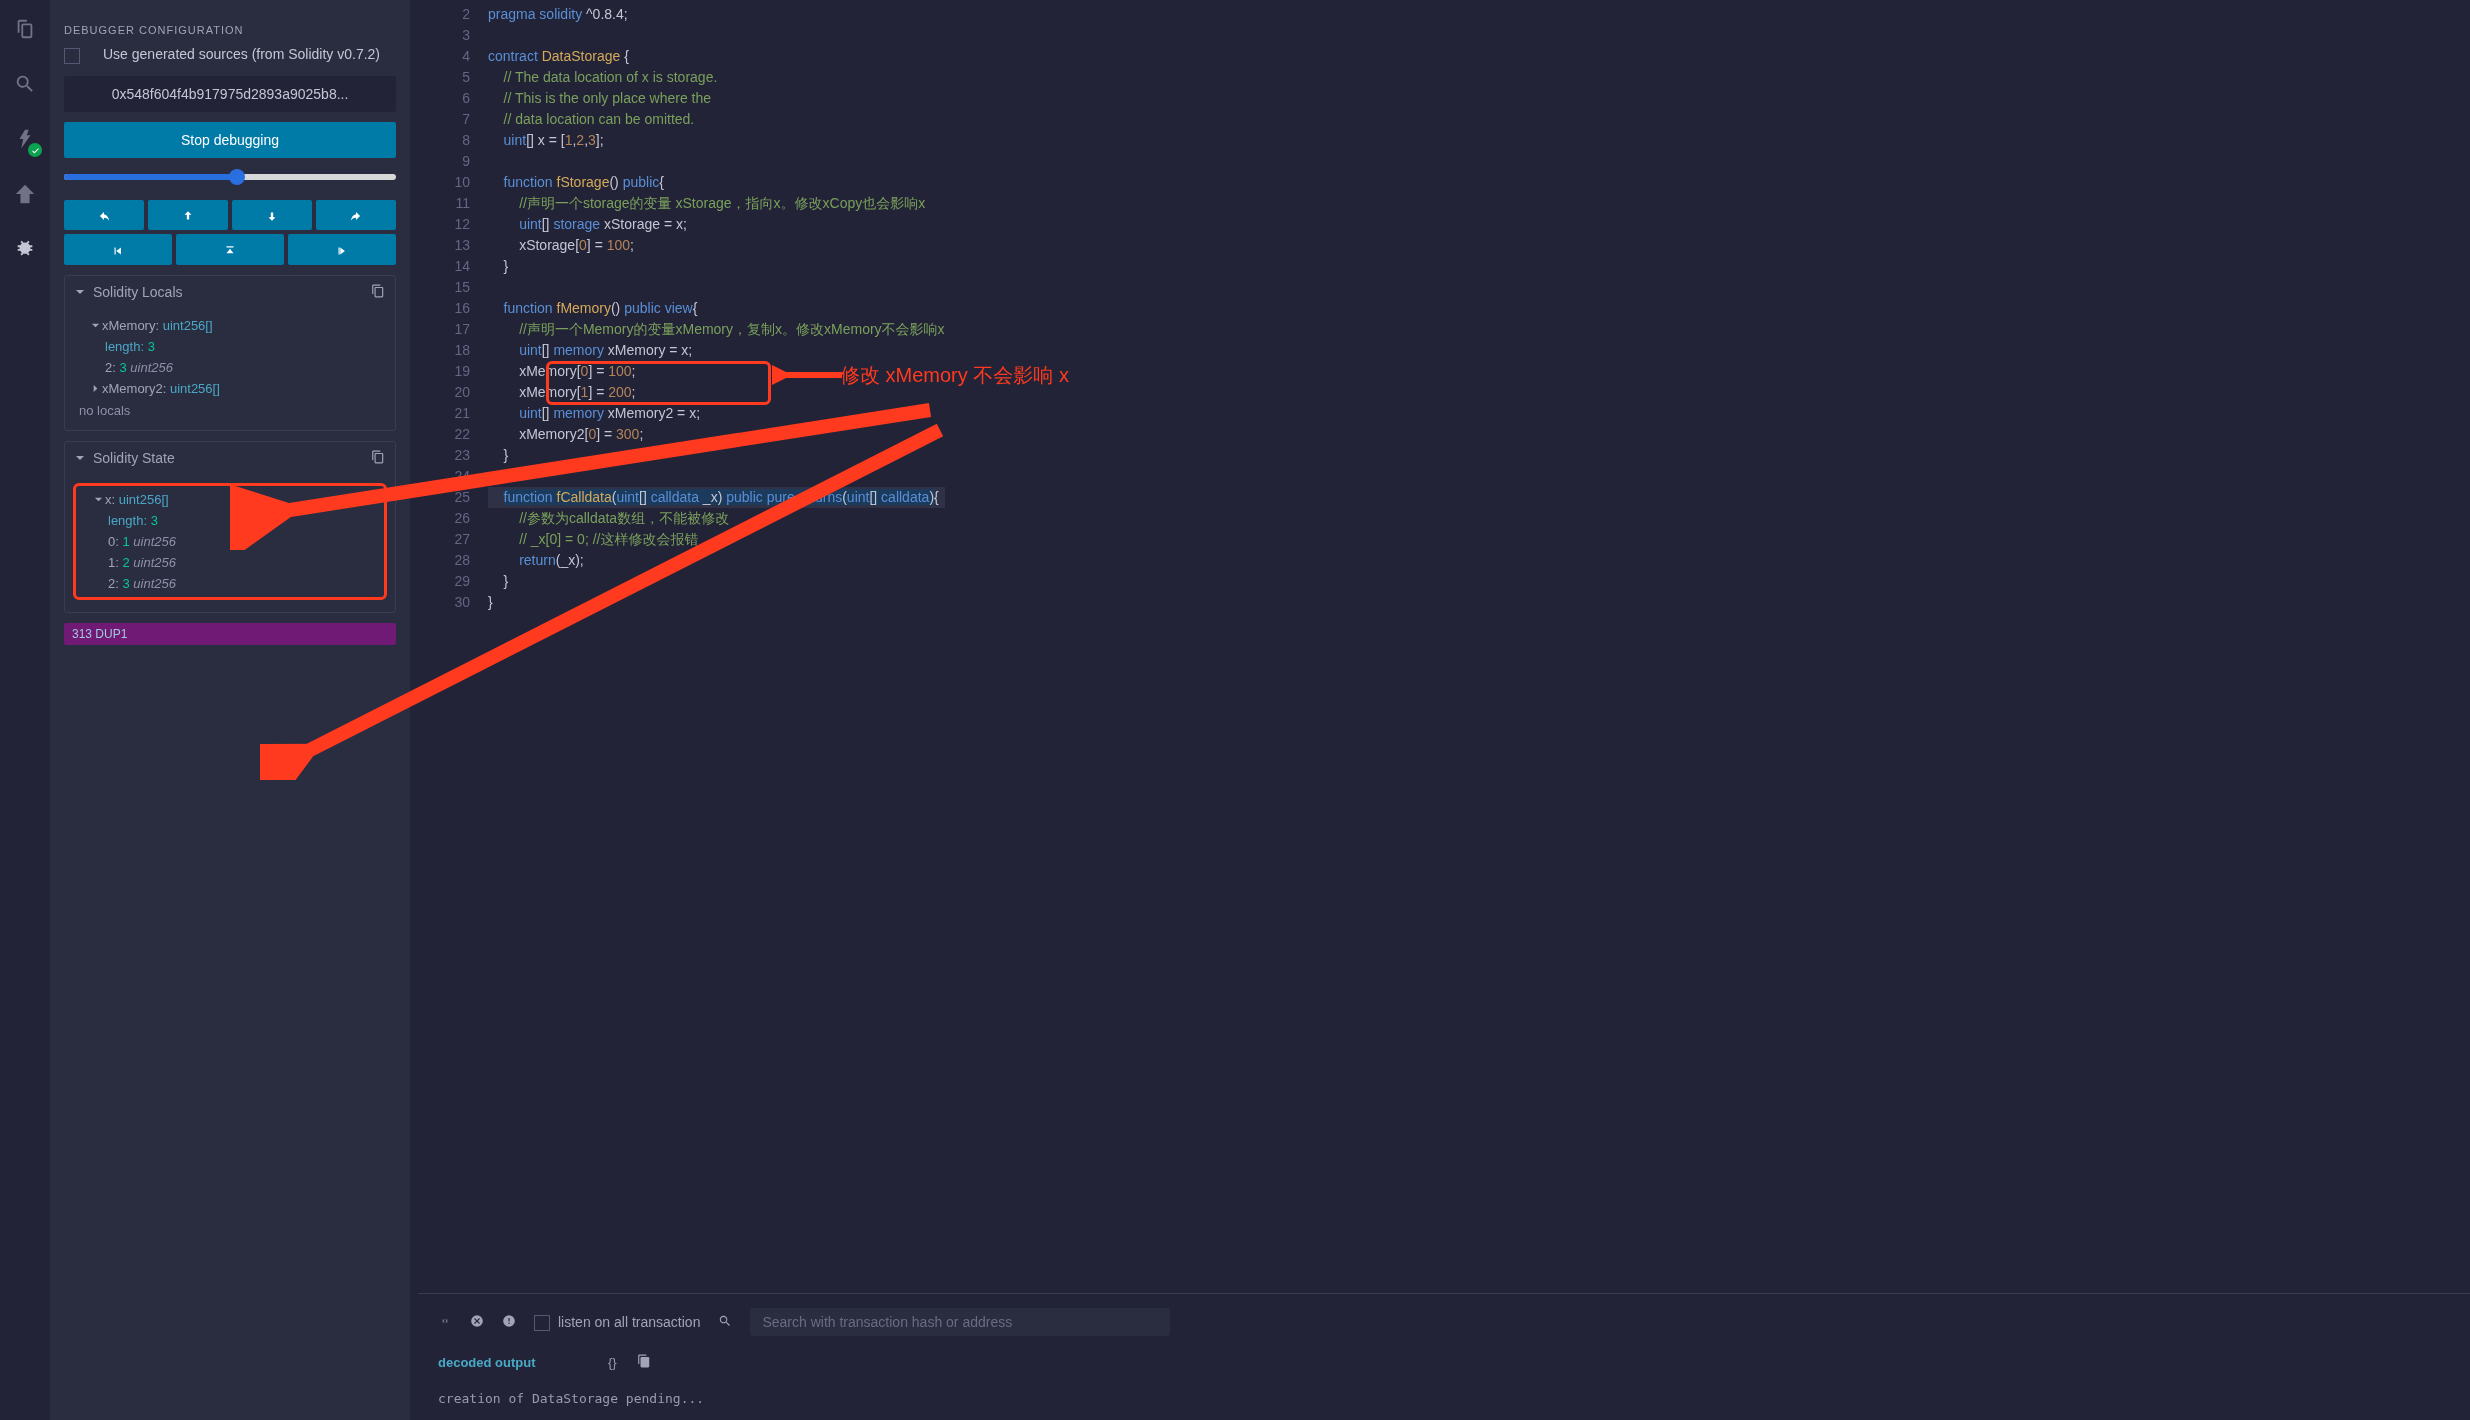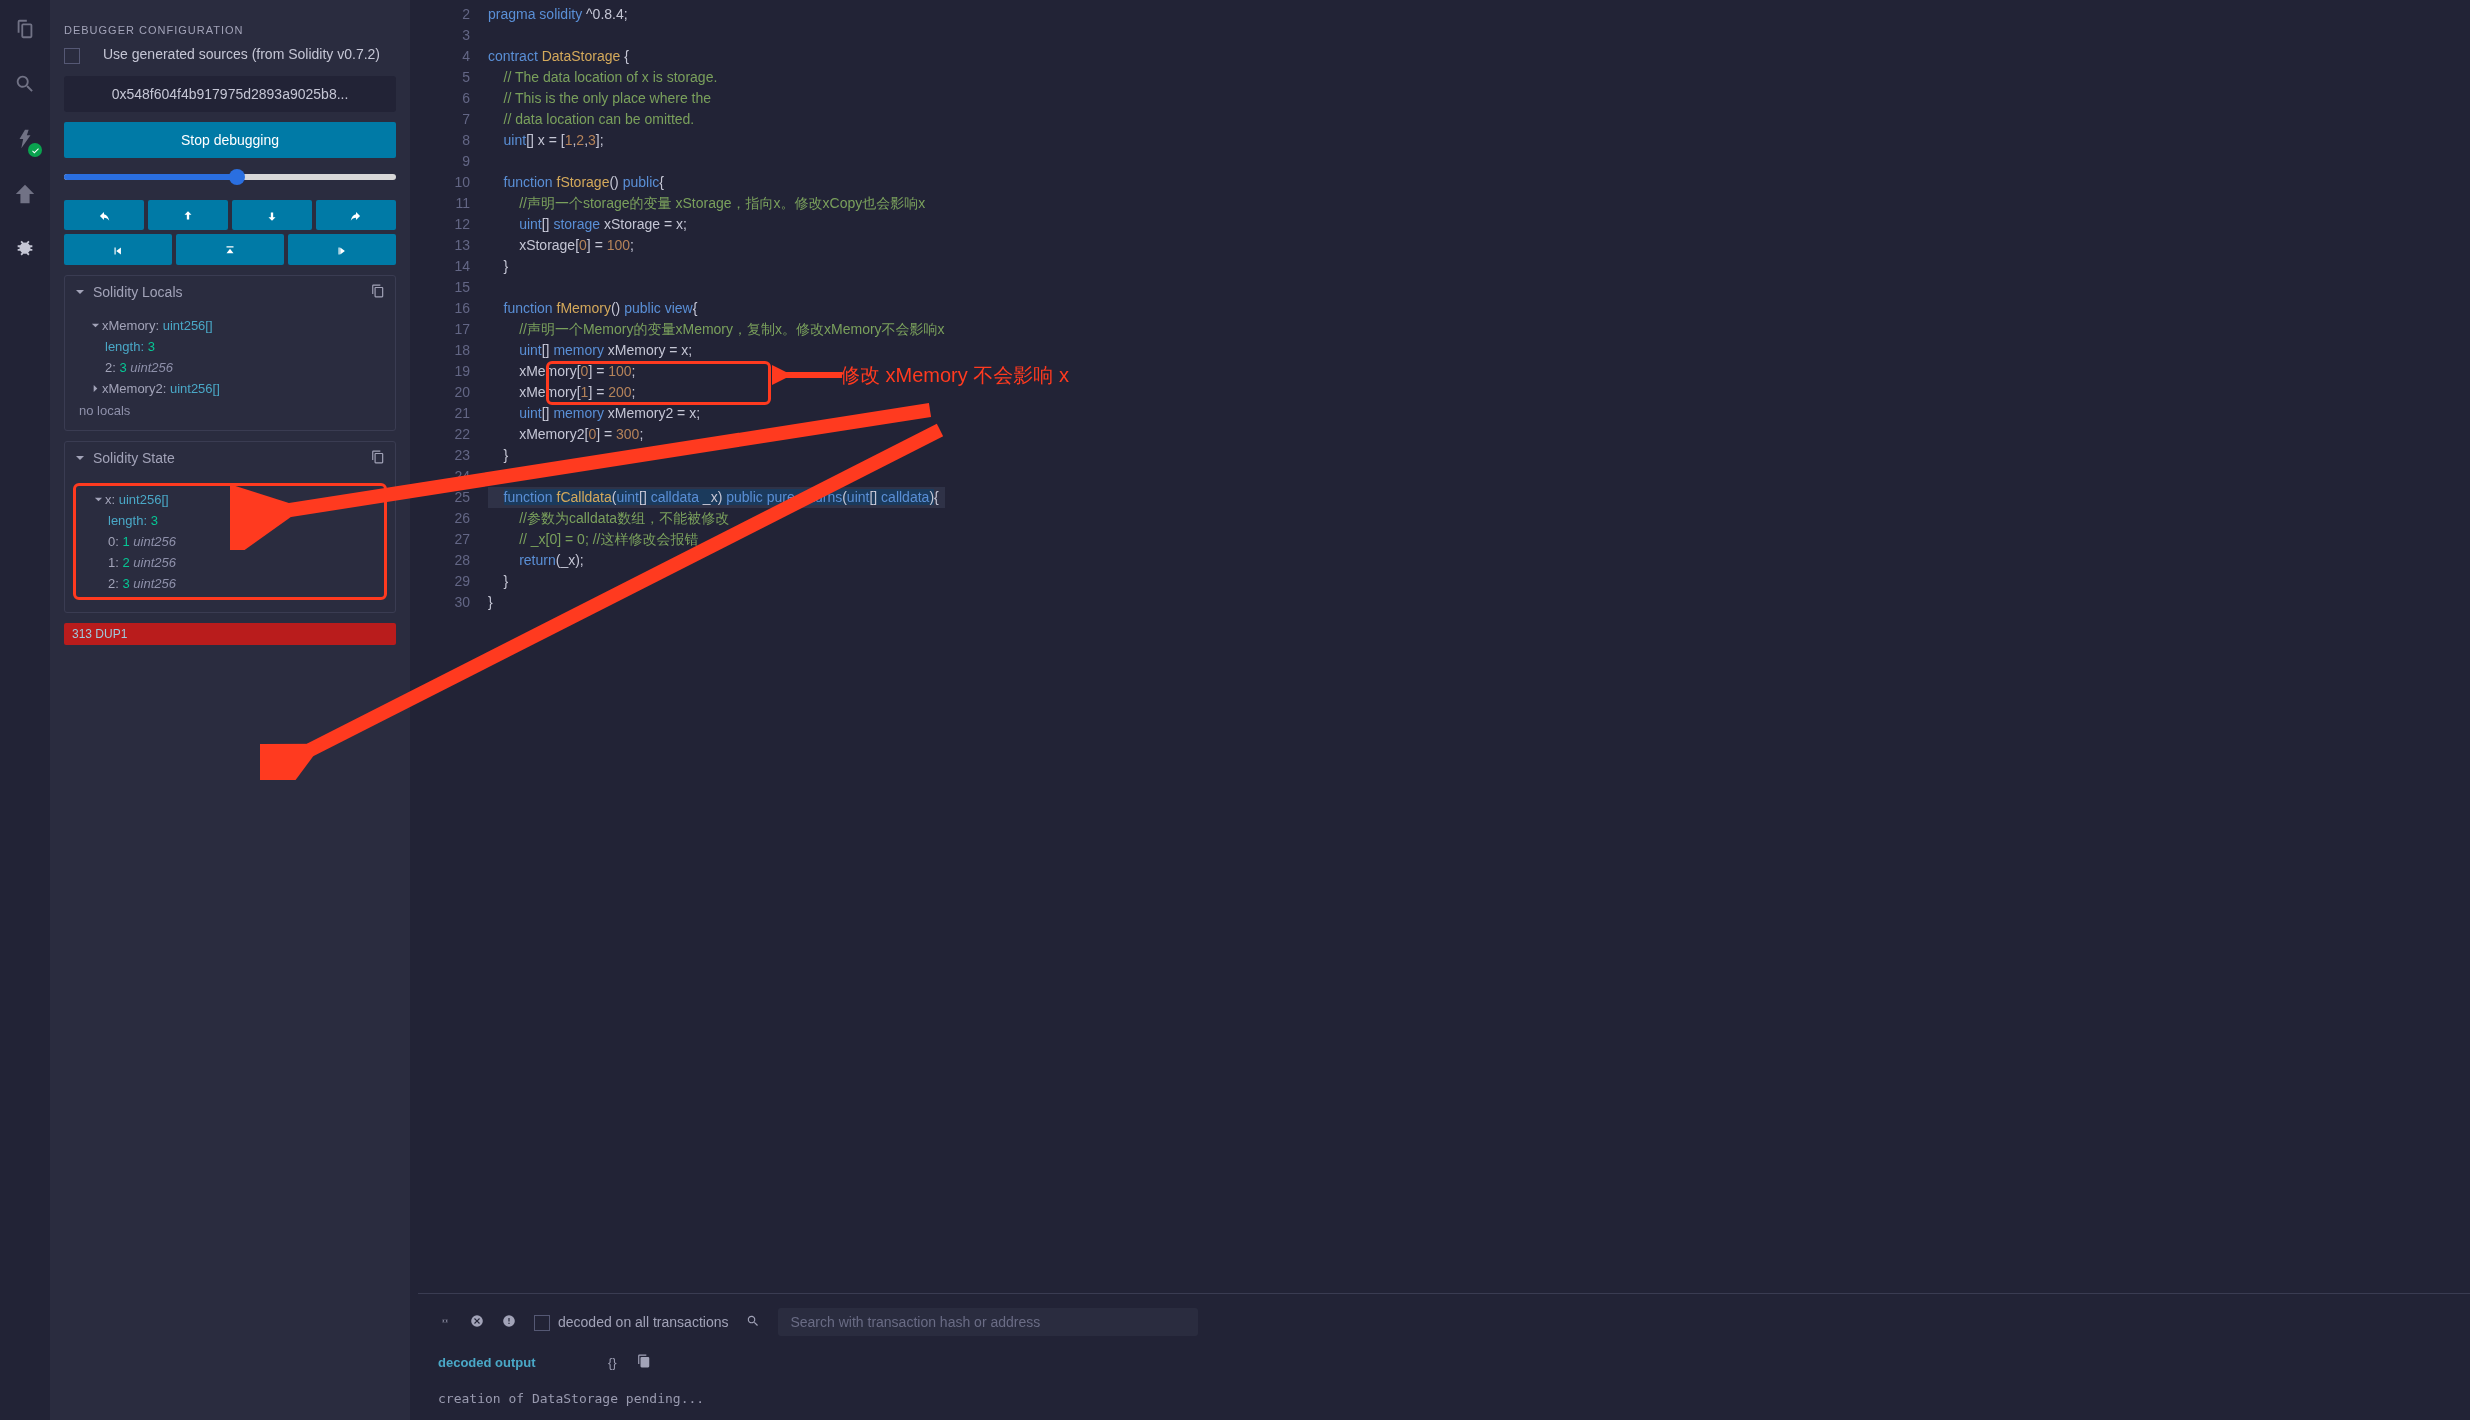--- a/index.html
+++ b/index.html
@@ -170,21 +170,21 @@
         <div class="tree-item tree-indent1"><span class="tree-caret"><svg viewBox="0 0 10 10">
                 <path d="M1 3l4 4 4-4z"></path>
               </svg></span><span>x:</span> <span class="tk-type">uint256[]</span></div>
         <div class="tree-item tree-indent2"><span class="tk-len">length:</span> <span class="tk-val">3</span></div>
         <div class="tree-item tree-indent2"><span>0:</span> <span class="tk-val">1</span> <span class="tk-sub">uint256</span></div>
         <div class="tree-item tree-indent2"><span>1:</span> <span class="tk-val">2</span> <span class="tk-sub">uint256</span></div>
         <div class="tree-item tree-indent2"><span>2:</span> <span class="tk-val">3</span> <span class="tk-sub">uint256</span></div>
       </div>
     </div>
   </div>
-  <div style="background:#b91c1c;color:#9fc9dc;padding:4px 8px;font-size:12px;border-radius:2px">313 DUP1</div>
+  <div style="background:#701a75;color:#9fc9dc;padding:4px 8px;font-size:12px;border-radius:2px">313 DUP1</div>
 </div>
 
 <div class="vdiv"></div>
 
 <div class="editor">
   <div class="code">
     <div class="gutter" id="gutter">
         <div>2</div>
         <div>3</div>
         <div>4</div>
@@ -264,21 +264,21 @@
             <path d="M7 10l5 5 5-5H7zm0 4l5-5 5 5H7z" transform="rotate(180 12 12)"></path>
           </svg></span>
       <span><svg viewBox="0 0 24 24">
             <path d="M12 2a10 10 0 100 20 10 10 0 000-20zm5 13.59L15.59 17 12 13.41 8.41 17 7 15.59 10.59 12 7 8.41 8.41 7 12 10.59 15.59 7 17 8.41 13.41 12 17 15.59z"></path>
           </svg></span>
       <span><svg viewBox="0 0 24 24">
             <path d="M12 2a10 10 0 100 20 10 10 0 000-20zm1 15h-2v-2h2v2zm0-4h-2V7h2v6z"></path>
           </svg></span>
       <div style="display:flex;align-items:center;gap:8px">
         <div class="checkbox"></div>
-        <span>decoded on all transactions</span>
+        <span>listen on all transaction</span>
       </div>
       <span><svg viewBox="0 0 24 24">
             <path d="M15.5 14h-.79l-.28-.27a6.5 6.5 0 10-.7.7l.27.28v.79l5 4.99L20.49 19l-4.99-5zm-6 0a4.5 4.5 0 110-9 4.5 4.5 0 010 9z"></path>
           </svg></span>
       <div class="search-box">Search with transaction hash or address</div>
     </div>
     <div class="term-row">
       <span class="term-label">decoded output</span>
       <span class="term-val">{}</span>
       <span><svg width="14" height="14" viewBox="0 0 24 24" fill="#a2a3b8">

